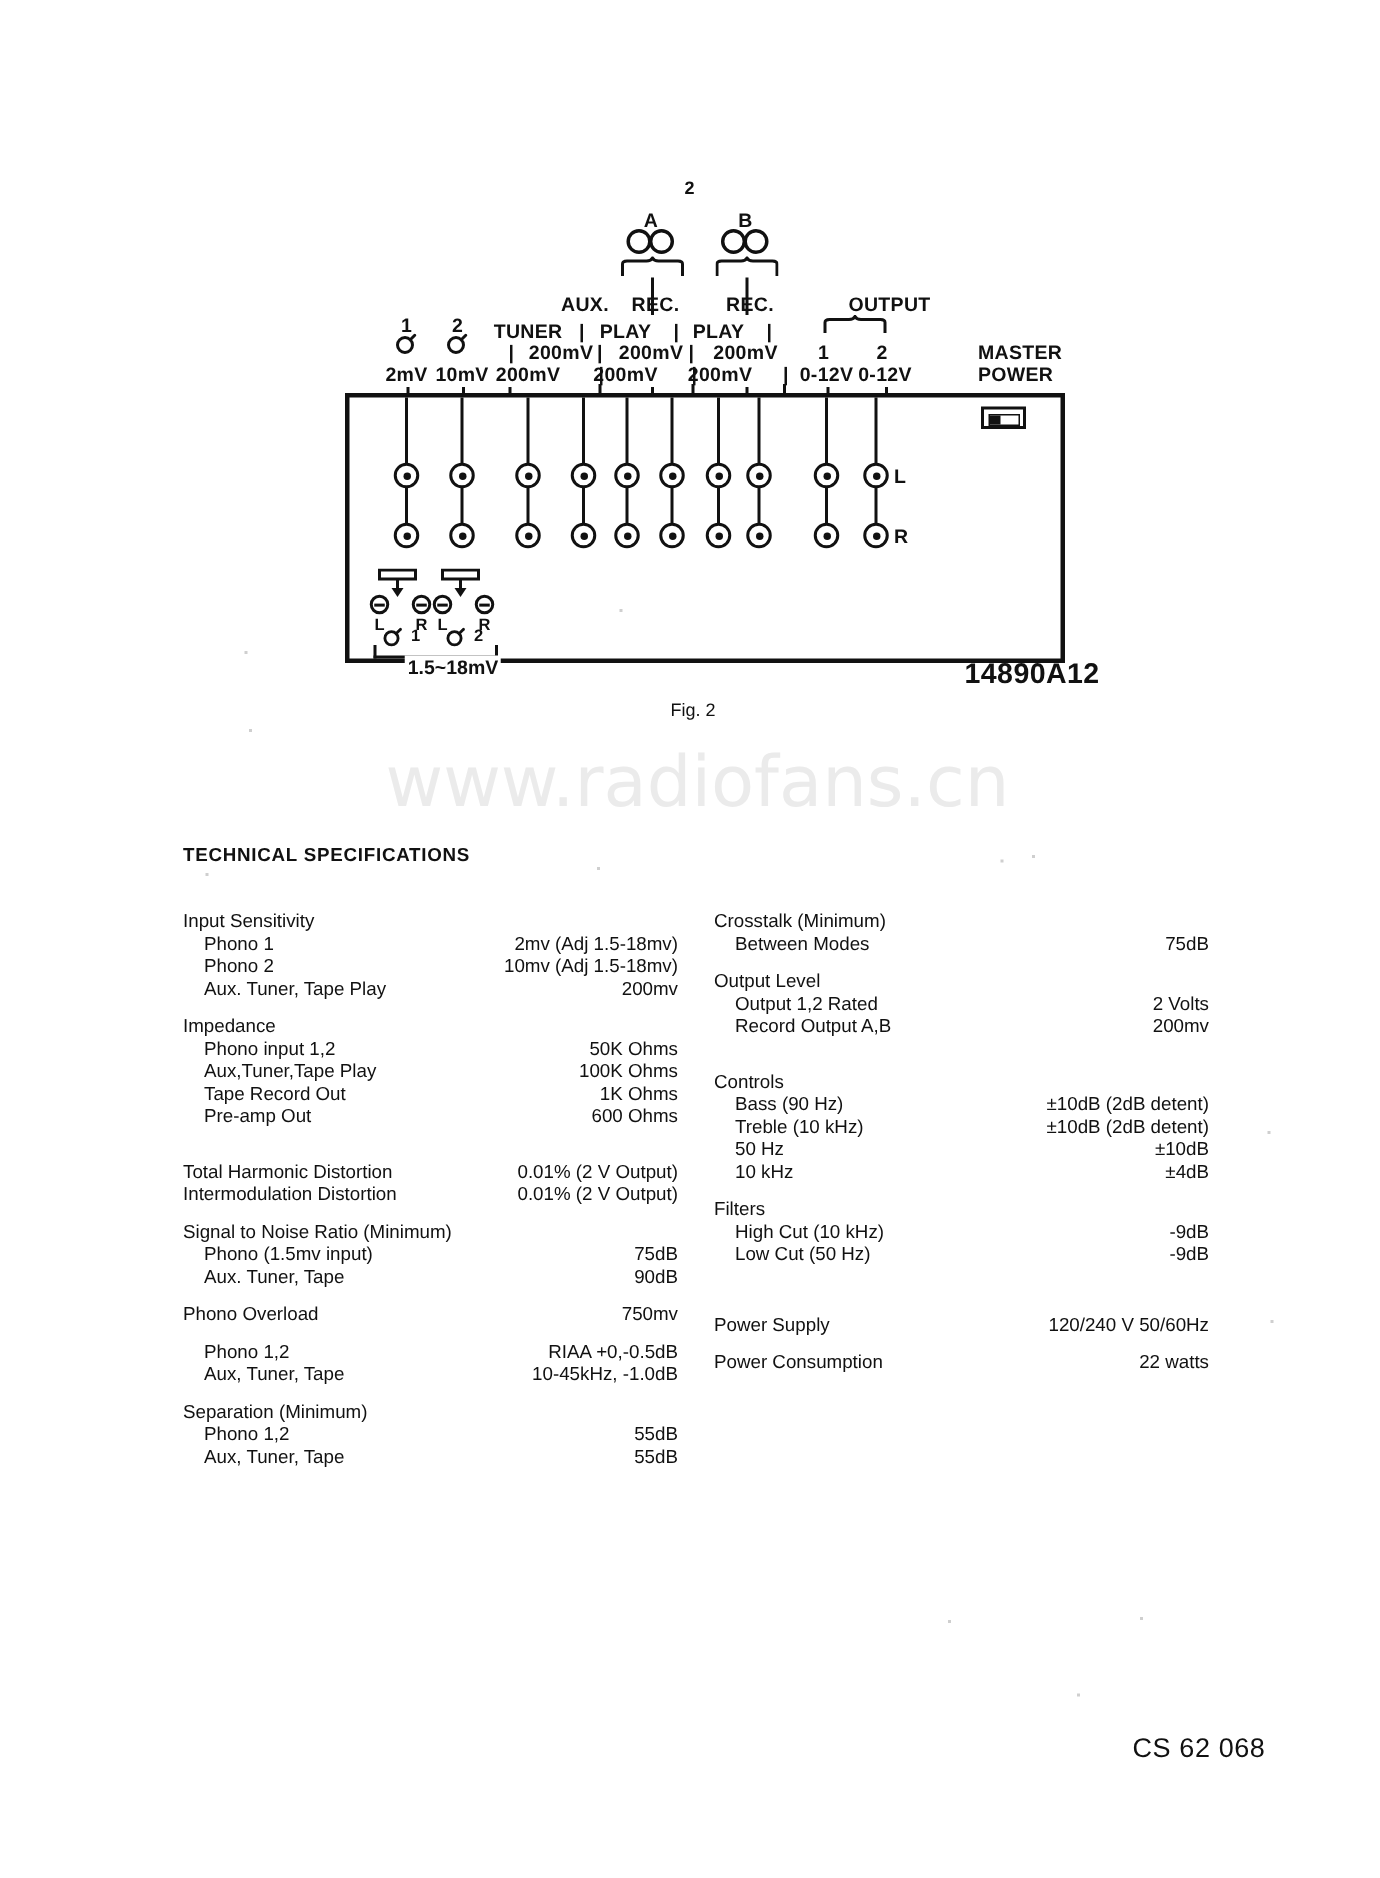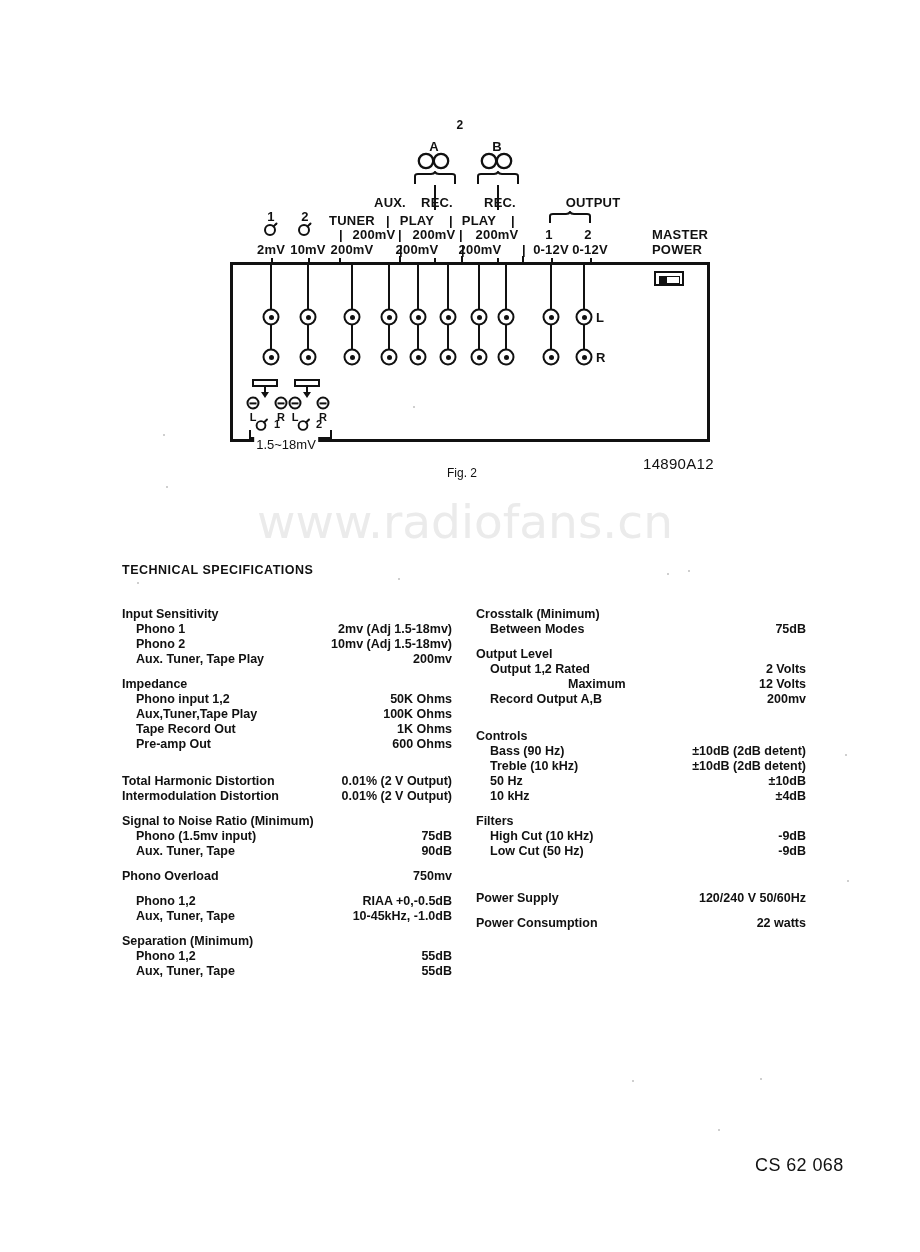--- a/index.html
+++ b/index.html
@@ -183,38 +183,37 @@
     top: 430px;
     width: 83px;
     height: 9px;
     border-left: 2.5px solid #111;
     border-right: 2.5px solid #111;
     border-bottom: 2.5px solid #111;
     box-sizing: border-box;
   }
   #range-label {
     position: absolute;
-    left: 286px;
+    left: 302px;
     top: 437px;
     transform: translateX(-50%);
     font-size: 13px;
-    font-weight: normal;
+    font-weight: bold;
     background: #fff;
     padding: 0 2px;
     white-space: nowrap;
   }
 
   #drawing-number {
     position: absolute;
     left: 643px;
     top: 439px;
-    font-size: 15px;
-    font-weight: normal;
+    font-size: 19px;
+    font-weight: bold;
     letter-spacing: 0.3px;
-    margin-top: 16px;
   }
 
   #fig-caption {
     position: absolute;
     left: 447px;
     top: 466px;
     font-size: 12px;
   }
 
   
@@ -247,21 +246,20 @@
     line-height: 13.5px;
   }
   #spec-col-left  { left: 122px; top: 608px; width: 330px; }
   #spec-col-right { left: 476px; top: 608px; width: 330px; }
   .spec-row {
     display: flex;
     justify-content: space-between;
     align-items: center;
     white-space: nowrap;
     padding-bottom: 1.5px;
-    font-weight: bold;
   }
   .spec-row .k { flex: 0 1 auto; }
   .spec-row .v { flex: 0 0 auto; text-align: right; padding-left: 8px; }
   .spec-row.indent .k   { padding-left: 14px; }
   .spec-row.indent2 .k  { padding-left: 92px; }
   .spec-row.head .k     { padding-left: 0; }
   .gap-lg { height: 10px; }
   .gap-xl { height: 22px; }
 
   #footer-code {
@@ -586,24 +584,20 @@
       <span class="v">75dB</span>
     </div>
     <div class="gap-lg"></div>
     <div class="spec-row head">
       <span class="k">Output Level</span>
       <span class="v"></span>
     </div>
     <div class="spec-row indent">
       <span class="k">Output 1,2 Rated</span>
       <span class="v">2 Volts</span>
-    </div>
-    <div class="spec-row indent2">
-      <span class="k">Maximum</span>
-      <span class="v">12 Volts</span>
     </div>
     <div class="spec-row indent">
       <span class="k">Record Output A,B</span>
       <span class="v">200mv</span>
     </div>
     <div class="gap-xl"></div>
     <div class="spec-row head">
       <span class="k">Controls</span>
       <span class="v"></span>
     </div>

